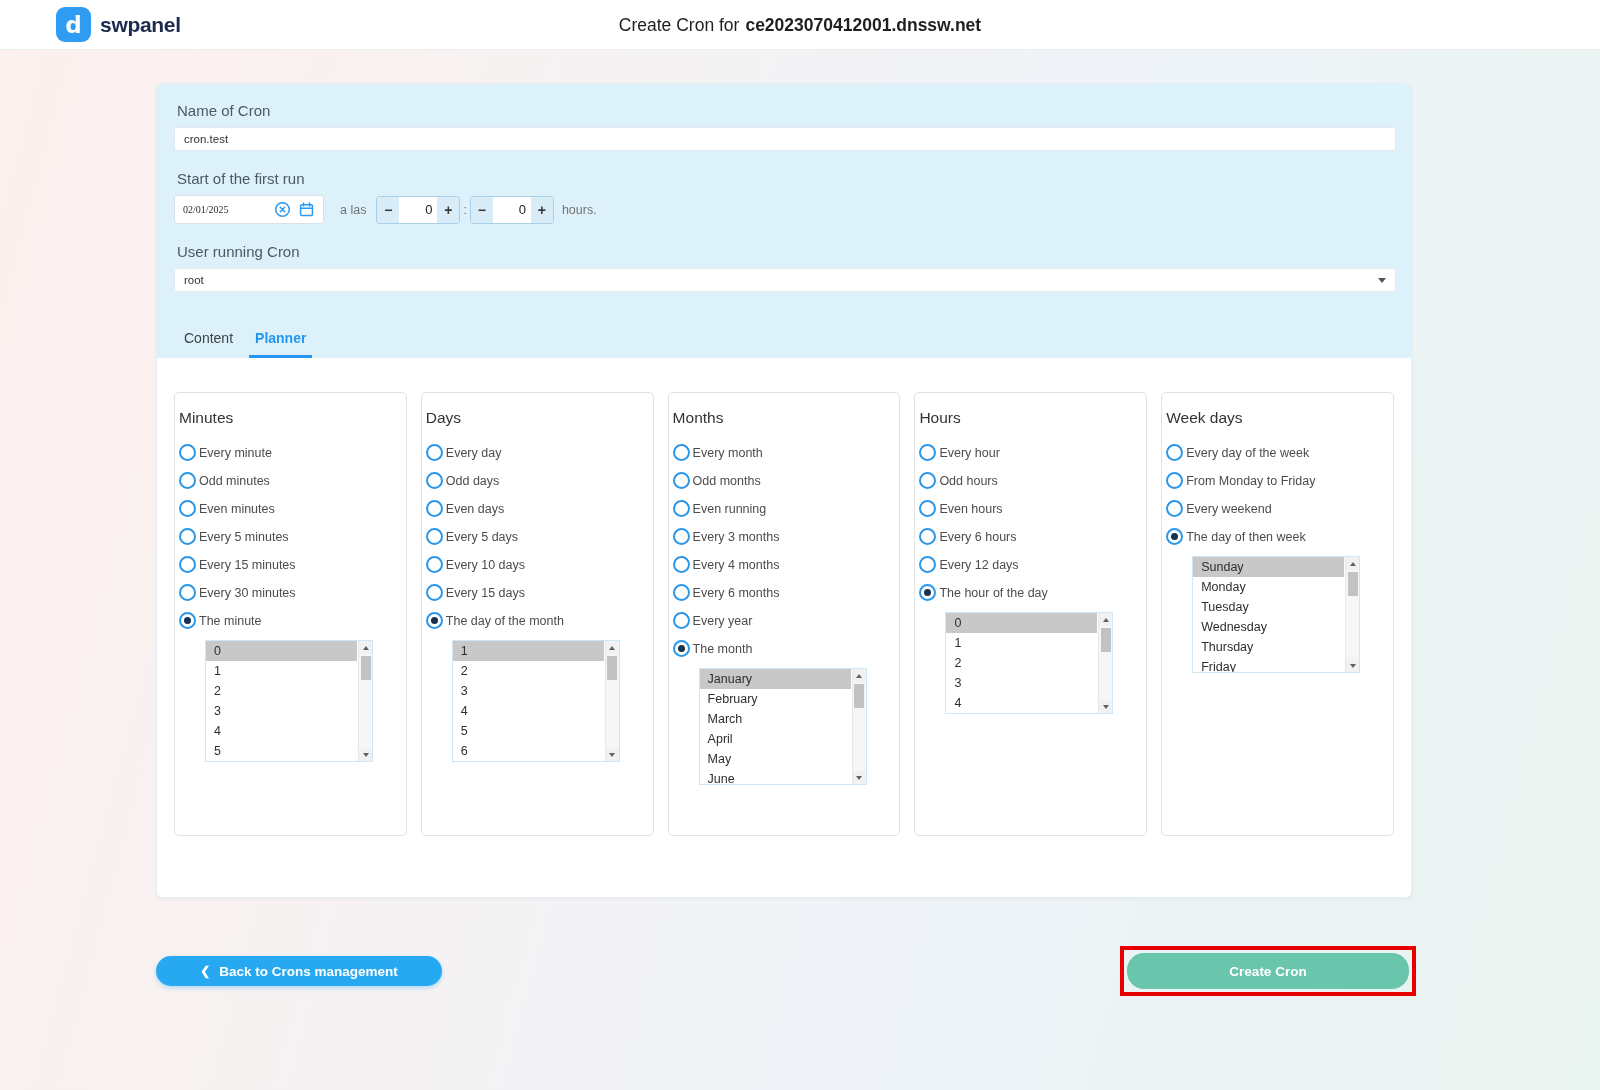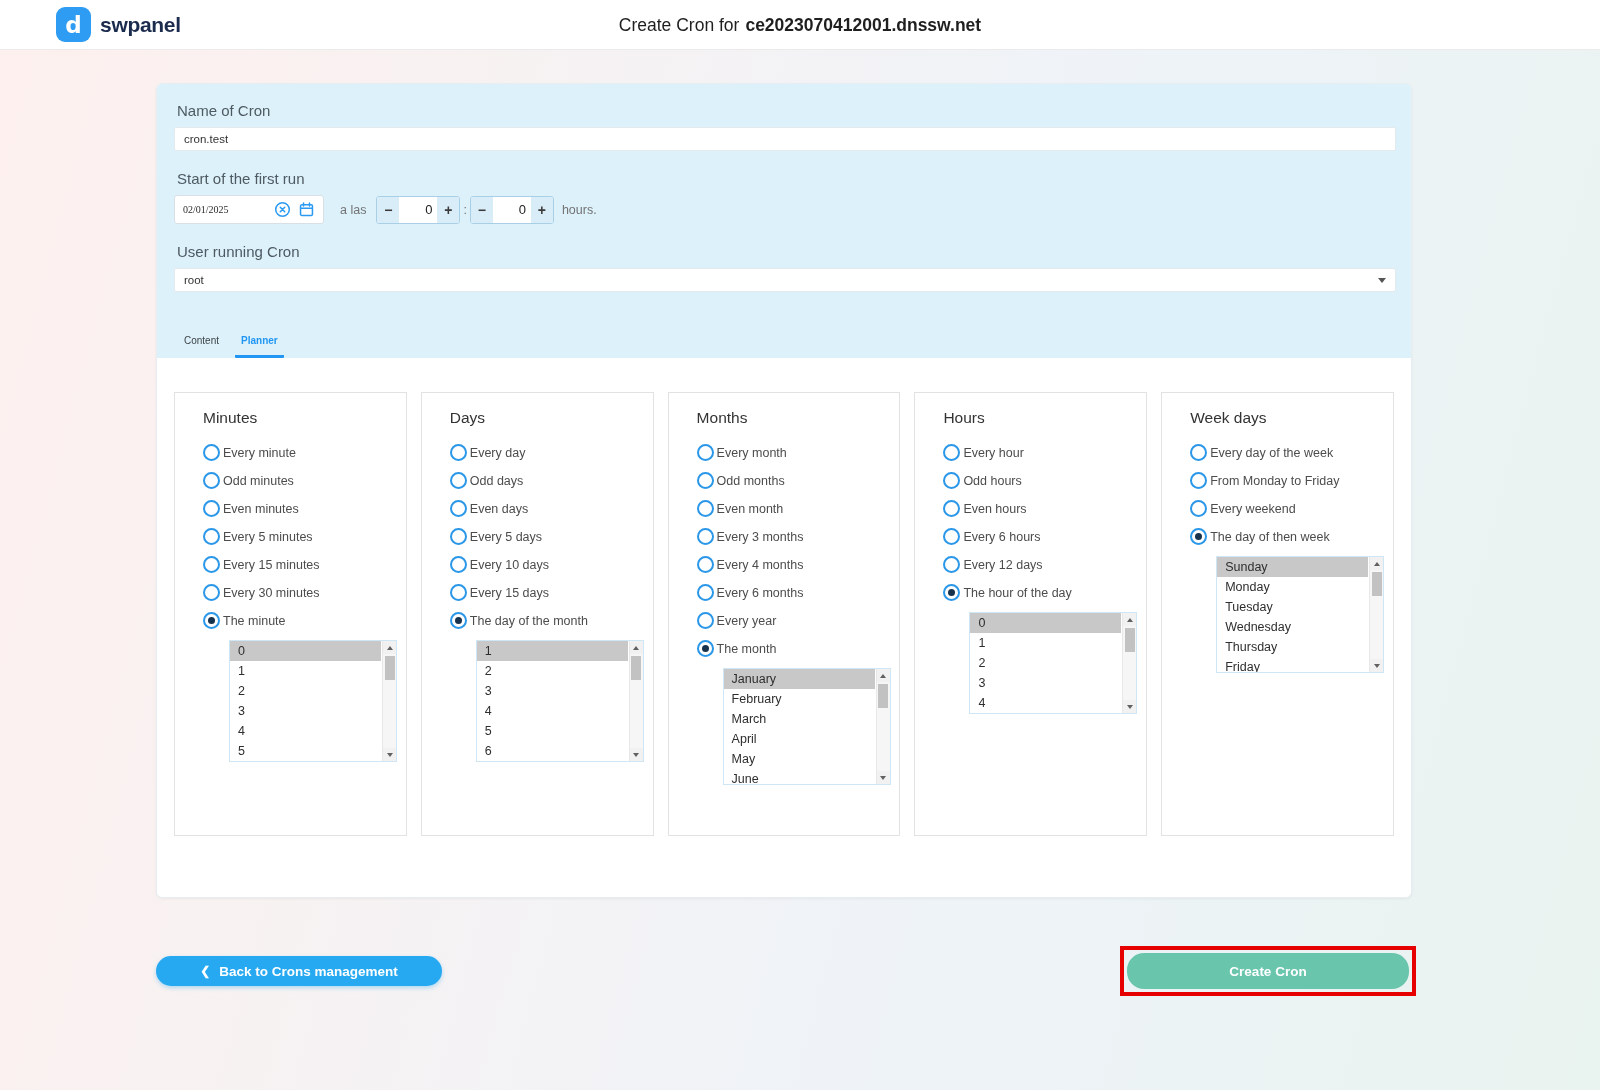--- a/index.html
+++ b/index.html
@@ -65,27 +65,27 @@
   .select-box {
     position:relative; width:1222px; height:24px; background:#fff; border:1px solid #e3e9ec;
     border-radius:2px; display:flex; align-items:center; padding:0 9px;
     font-size:11.5px; color:#333; cursor:pointer;
   }
   .select-caret {
     position:absolute; right:9px; top:9px; width:0; height:0;
     border-left:4px solid transparent; border-right:4px solid transparent; border-top:5px solid #555;
   }
   .tabs { position:absolute; bottom:0; left:21px; display:flex; gap:10px; }
-  .tab { padding:0 6px 9px 6px; font-size:10px; color:#3c4245; cursor:pointer; border-bottom:3px solid transparent;text-align:right; }
+  .tab { padding:0 6px 9px 6px; font-size:14px; color:#3c4245; cursor:pointer; border-bottom:3px solid transparent;text-align:right; }
   .tab.active { color:#2196f3; font-weight:700; border-bottom:3px solid #2196f3; border-radius:1px; }
   
   .panels-row { display:flex; gap:14px; padding:34px 17px 0 17px; }
   .panel {
-    width:234px; height:444px; border:1px solid #e2e2e2; border-radius:0;
-    background:#fff; padding:16px 28px; overflow:hidden;
+    width:234px; height:444px; border:1px solid #e2e2e2; border-radius:5px;
+    background:#fff; padding:16px 4px; overflow:hidden;
   }
   .panel-title { font-size:15.5px; font-weight:500; color:#333; margin-bottom:17px; }
   .option { display:flex; align-items:center; gap:3px; margin-bottom:11px; height:17px; cursor:pointer; }
   .radio {
     width:17px; height:17px; min-width:17px; border:2px solid #2a97e8; border-radius:50%;
     position:relative; background:#fff;
   }
   .option.selected .radio::after {
     content:""; position:absolute; left:3px; top:3px; width:7px; height:7px;
     border-radius:50%; background:#17324c;
@@ -342,21 +342,21 @@
               <span class="option-label">Every month</span>
             </label>
 
             <label class="option">
               <span class="radio"></span>
               <span class="option-label">Odd months</span>
             </label>
 
             <label class="option">
               <span class="radio"></span>
-              <span class="option-label">Even month</span>
+              <span class="option-label">Even running</span>
             </label>
 
             <label class="option">
               <span class="radio"></span>
               <span class="option-label">Every 3 months</span>
             </label>
 
             <label class="option">
               <span class="radio"></span>
               <span class="option-label">Every 4 months</span>

